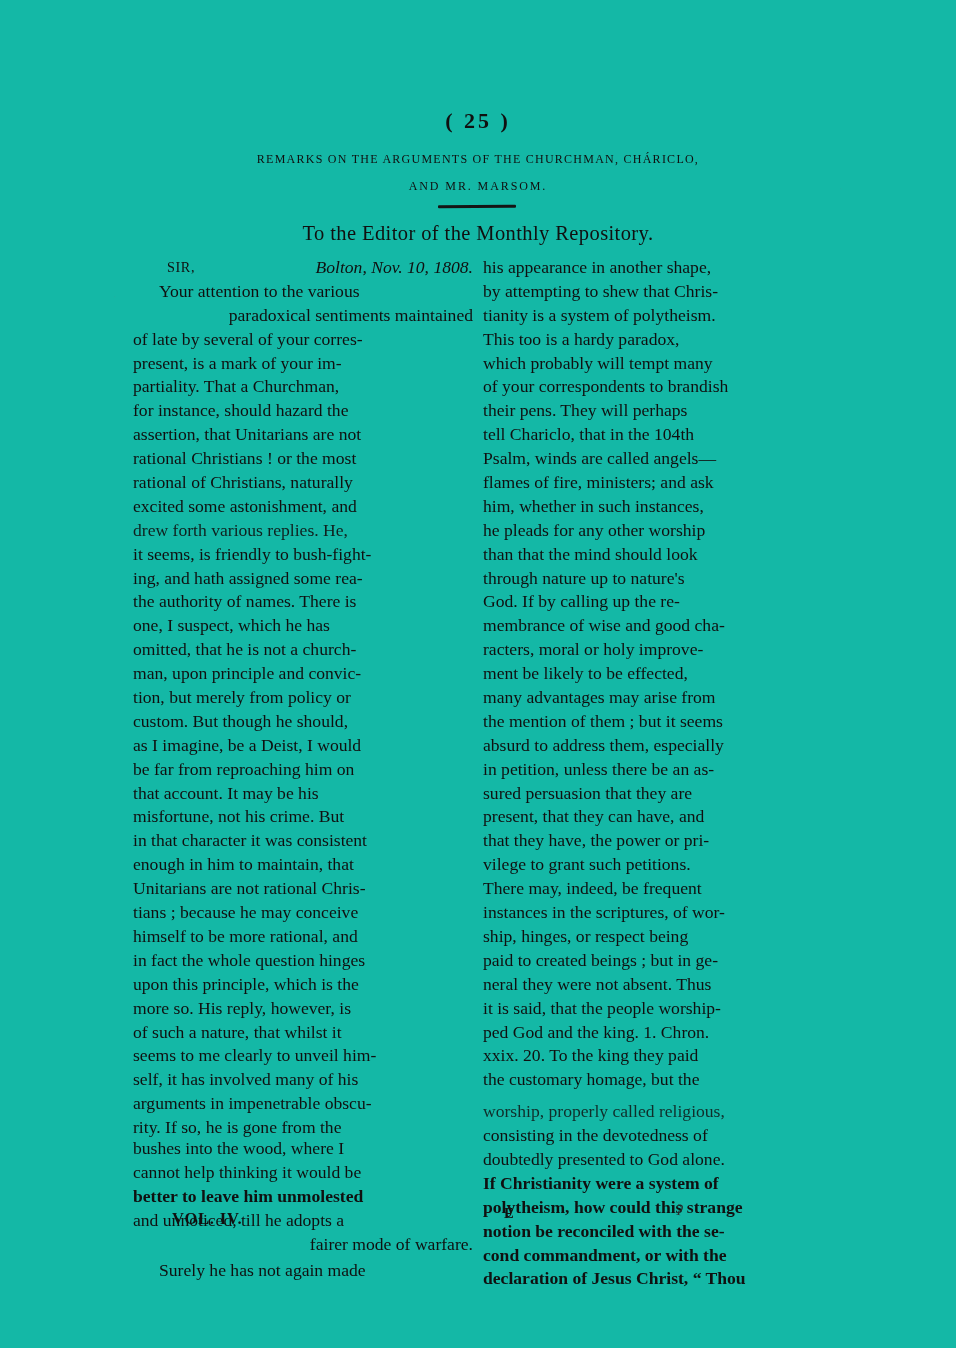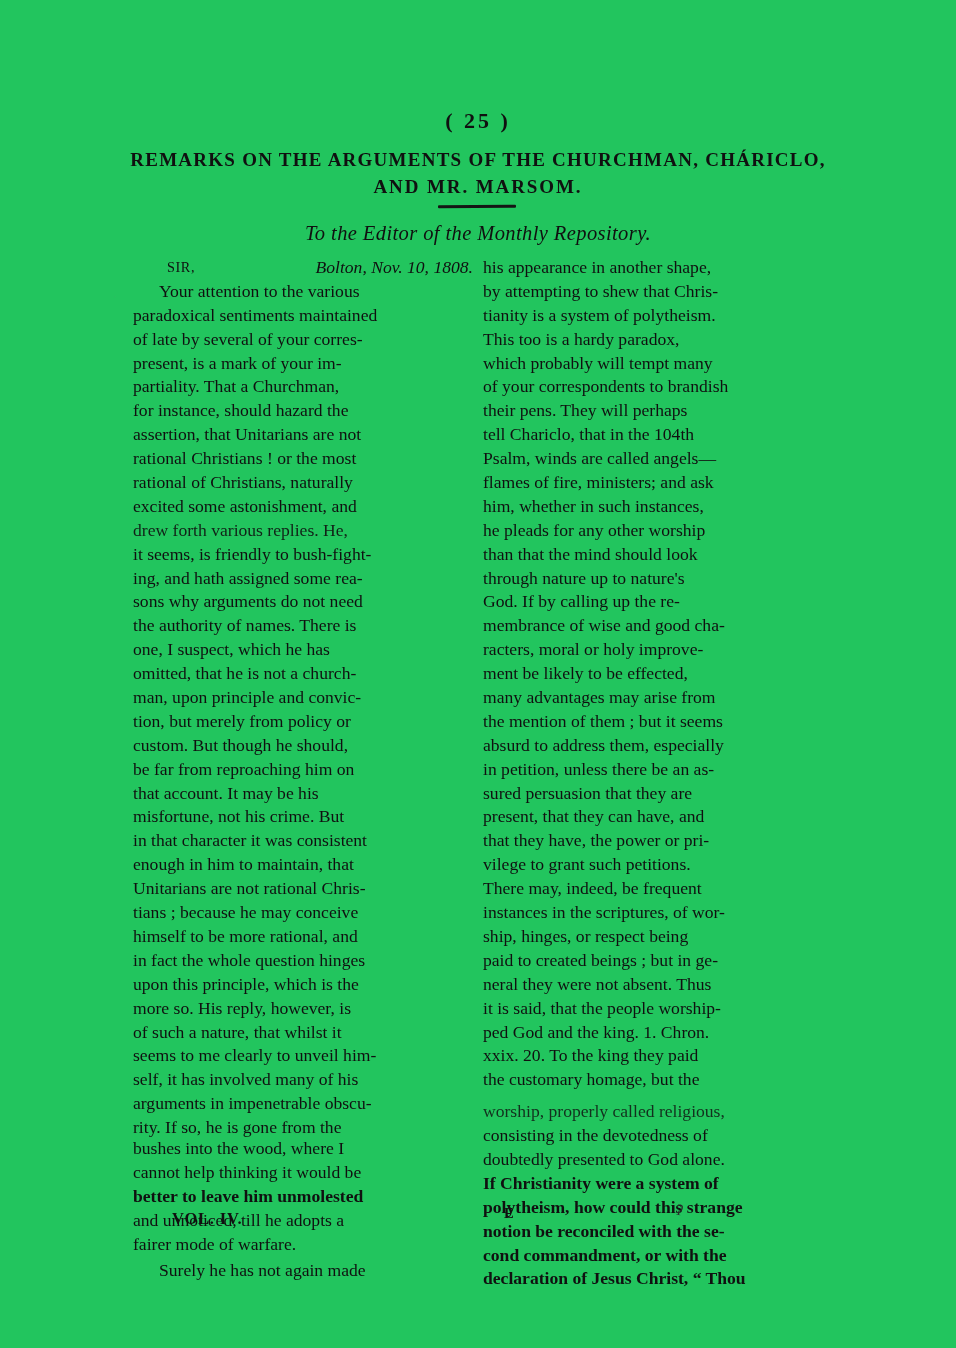--- a/index.html
+++ b/index.html
@@ -14,21 +14,21 @@
     font-family: "Liberation Serif", "DejaVu Serif", serif;
     color: #101010;
     position: relative;
   }
 
   #page {
     position: absolute;
     left: 0; top: 0;
     width: 956px;
     height: 1348px;
-    background: #22c55e;
+    background: #14b8a6;
   }
 
   
   #page::before {
     content: "";
     position: absolute;
     left: 0; top: 0; right: 0; bottom: 0;
     pointer-events: none;
     background:
       radial-gradient(circle at 12% 22%, rgba(120,120,120,.05) 0 1px, transparent 1px),
@@ -51,22 +51,22 @@
   }
 
   .head-block {
     position: absolute;
     top: 146px;
     left: 120px;
     width: 716px;
     text-align: center;
   }
   .head-line {
-    font-size: 19px;
-    font-weight: 700;
+    font-size: 12px;
+    font-weight: 400;
     letter-spacing: 1.25px;
     line-height: 27px;
     white-space: nowrap;
   }
   .head-line.second {
     letter-spacing: 1.9px;
   }
 
   .rule {
     position: absolute;
@@ -78,37 +78,37 @@
     border-radius: 1px;
     transform: rotate(-0.25deg);
   }
 
   .salut-title {
     position: absolute;
     top: 222px;
     left: 0;
     width: 956px;
     text-align: center;
-    font-style: italic;
     font-size: 20.5px;
     letter-spacing: 0.4px;
   }
 
   .columns {
     position: absolute;
     top: 256px;
     left: 0;
     width: 956px;
   }
 
   .col {
     position: absolute;
     top: 0;
     font-size: 17.6px;
     line-height: 23.9px;
+    text-align: right;
   }
   .col-left  { left: 133px; width: 340px; }
   .col-right { left: 483px; width: 345px; }
 
   .ln {
     white-space: nowrap;
     height: 23.9px;
     position: relative;
   }
 
@@ -213,39 +213,39 @@
       <div class="ln j smudge">
           <span>drew forth various replies.   He,</span>
         </div>
       <div class="ln j">
           <span>it seems, is friendly to bush-fight-</span>
         </div>
       <div class="ln j">
           <span>ing, and hath assigned some rea-</span>
         </div>
       <div class="ln j">
-          <span>sons why arguments do not need</span>
-        </div>
-      <div class="ln j">
           <span>the authority of names.   There is</span>
         </div>
       <div class="ln j">
           <span>one, I suspect, which he has</span>
         </div>
       <div class="ln j">
           <span>omitted, that he is not a church-</span>
         </div>
       <div class="ln j">
           <span>man, upon principle and convic-</span>
         </div>
       <div class="ln j">
           <span>tion, but merely from policy or</span>
         </div>
       <div class="ln j">
           <span>custom.   But though he should,</span>
+        </div>
+      <div class="ln j">
+          <span>as I imagine, be a Deist, I would</span>
         </div>
       <div class="ln j">
           <span>be far from reproaching him on</span>
         </div>
       <div class="ln j">
           <span>that account.   It may be his</span>
         </div>
       <div class="ln j">
           <span>misfortune, not his crime.   But</span>
         </div>

